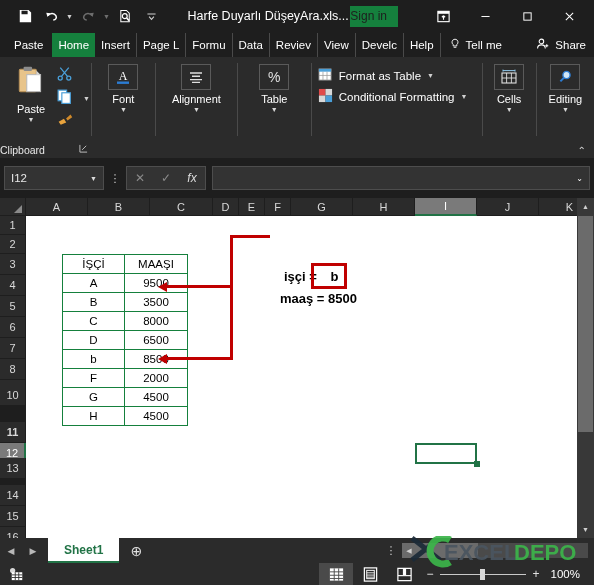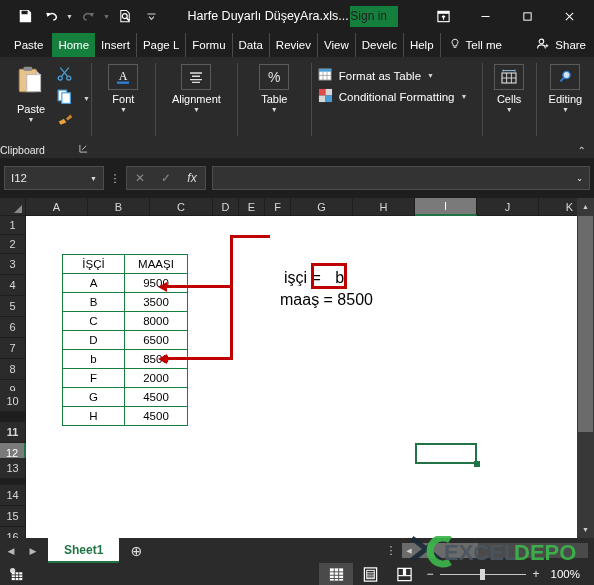--- a/index.html
+++ b/index.html
@@ -143,21 +143,21 @@
   }
 
   
   .xtable { position: absolute; border-collapse: collapse; }
   .xtable td {
     border: 1px solid #15803d; font-size: 11.5px; text-align: center;
     color: #000000; height: 19px; font-family: "Liberation Sans", sans-serif;
   }
   .xtable td.hcell { font-weight: normal; }
 
-  .callout { position: absolute; color: #000000; font-size: 16px; white-space: nowrap; }
+  .callout { position: absolute; color: #000000; font-size: 13px; white-space: nowrap; font-weight: bold; }
   .redbox { position: absolute; border: 3px solid #c00000; }
   .redline { position: absolute; background: #c00000; }
   .arrowhead {
     position: absolute; width: 0; height: 0;
     border-top: 5px solid transparent; border-bottom: 5px solid transparent;
     border-right: 9px solid #c00000;
   }
   .selcell { position: absolute; border: 2px solid #217346; }
   .fillhandle { position: absolute; width: 6px; height: 6px; background: #217346; }
 
@@ -523,21 +523,21 @@
     <div id="rowheaders">
         <div class="rh" style="top: 18px; height: 19px;">1</div>
         <div class="rh" style="top: 37px; height: 19px;">2</div>
         <div class="rh" style="top: 56px; height: 21px;">3</div>
         <div class="rh" style="top: 77px; height: 21px;">4</div>
         <div class="rh" style="top: 98px; height: 21px;">5</div>
         <div class="rh" style="top: 119px; height: 21px;">6</div>
         <div class="rh" style="top: 140px; height: 21px;">7</div>
         <div class="rh" style="top: 161px; height: 21px;">8</div>
         <div class="rh" style="top: 182px; height: 21px;">9</div>
-        <div class="rh" style="top: 193px; height: 21px;">10</div>
+        <div class="rh" style="top: 187px; height: 21px;">10</div>
         <div class="rh" style="top: 224px; height: 21px; font-weight: bold;">11</div>
         <div class="rh sel" style="top: 245px; height: 21px;">12</div>
         <div class="rh" style="top: 260px; height: 21px;">13</div>
         <div class="rh" style="top: 287px; height: 21px;">14</div>
         <div class="rh" style="top: 308px; height: 21px;">15</div>
         <div class="rh" style="top: 329px; height: 21px;">16</div>
       </div>
 
     <div class="sheet">
 

